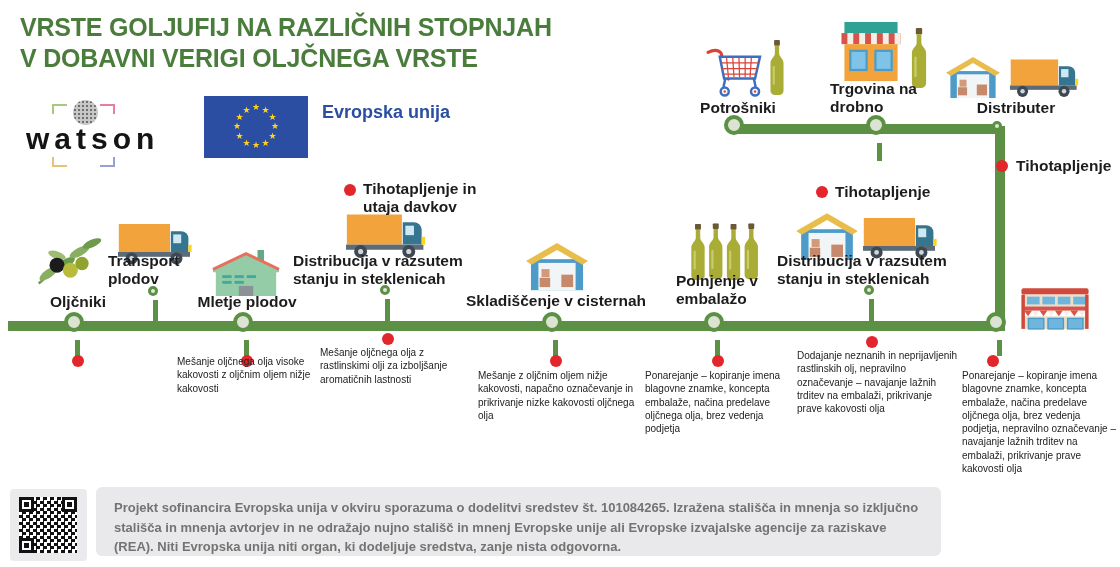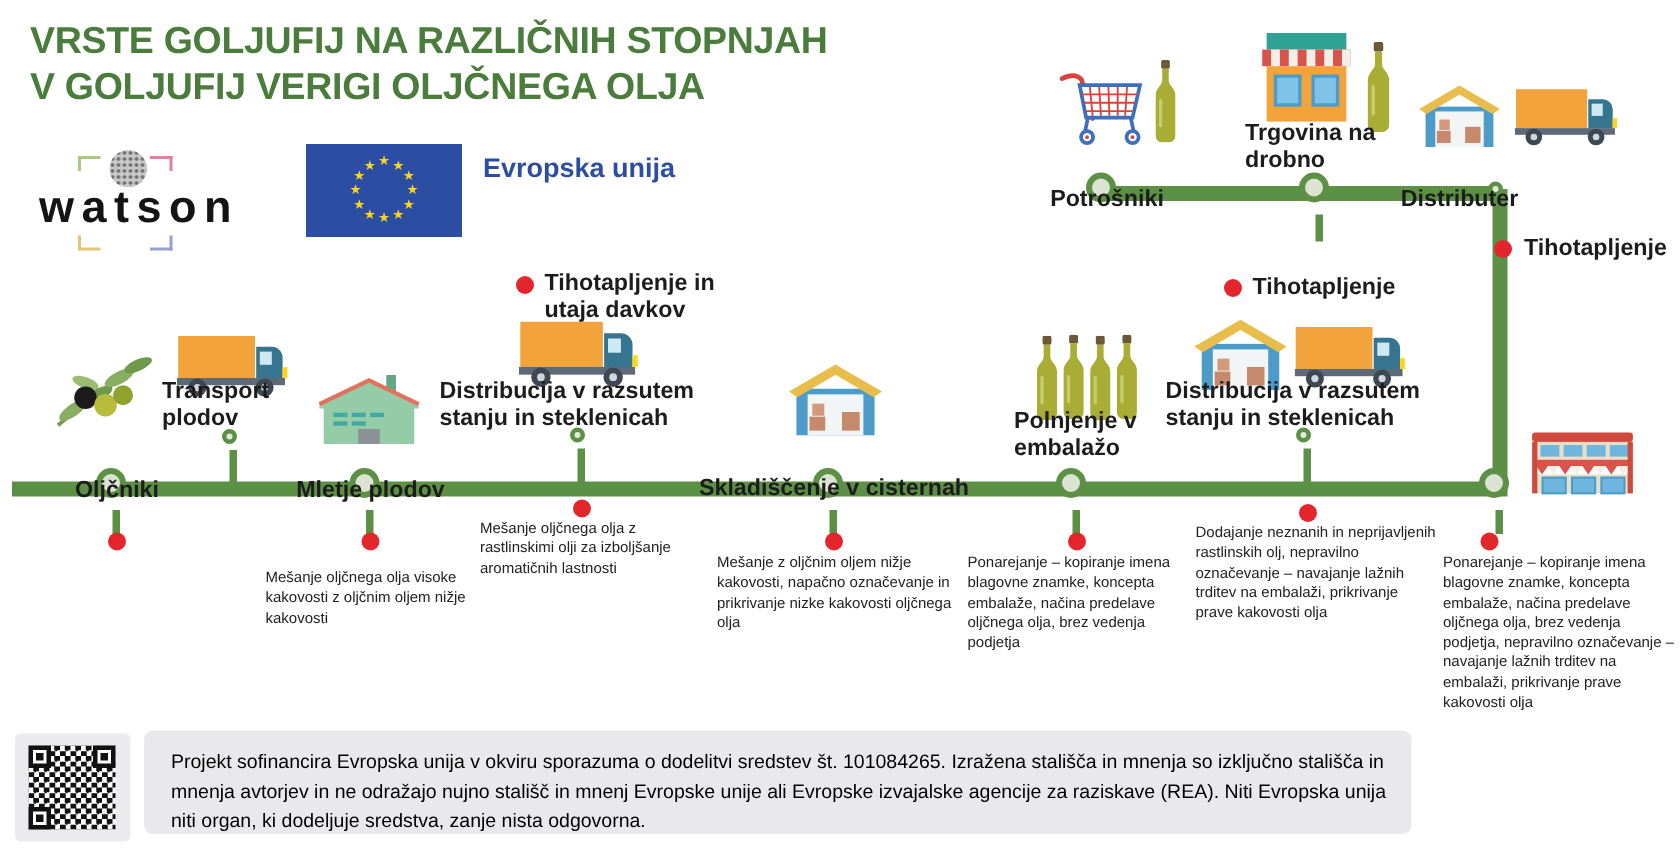--- a/index.html
+++ b/index.html
@@ -38,37 +38,37 @@
   .hline,.vline{position:absolute;background:var(--line-green);}
   .stem{position:absolute;width:5px;background:var(--line-green);}
   .node-big{position:absolute;width:20px;height:20px;border:4px solid var(--line-green);
             background:var(--node-fill);border-radius:50%;}
   .node-small{position:absolute;width:10px;height:10px;border:3px solid var(--line-green);
             background:#E1E8D8;border-radius:50%;}
   .red-dot{position:absolute;width:12px;height:12px;border-radius:50%;background:var(--fraud-red);}
 
   .stage-label{position:absolute;font-size:15.5px;font-weight:700;color:var(--text-dark);
                line-height:1.18;}
-  .stage-label.c1{transform:translateX(-50%);white-space:nowrap;margin-top:25px;}
+  .stage-label.c1{transform:translateX(-50%);white-space:nowrap;}
   .fraud-text{position:absolute;font-size:10px;color:#222;line-height:1.33;}
   .callout{position:absolute;font-size:15.5px;font-weight:700;color:var(--text-dark);line-height:1.18;}
 
   .icon{position:absolute;}
   .icon svg{display:block;width:100%;height:100%;}
 
   
   .qr-card{position:absolute;left:10px;top:489px;width:77px;height:72px;background:#EBEBED;border-radius:4px;}
   .qr{position:absolute;left:9px;top:8px;width:58px;height:56px;background-color:#fff;
       background-image:repeating-conic-gradient(#111 0% 25%,#fff 0% 50%);background-size:7px 7px;}
   .finder{position:absolute;width:15px;height:15px;border:3px solid #111;background:#fff;}
   .finder::after{content:"";position:absolute;left:2px;top:2px;width:5px;height:5px;background:#111;}
   .finder.f1{left:0;top:0;} .finder.f2{right:0;top:0;} .finder.f3{left:0;bottom:0;}
   .disclaimer-box{position:absolute;left:96px;top:487px;width:845px;height:69px;
       background:var(--footer-gray);border-radius:6px;padding:11px 16px 0 18px;}
-  .disclaimer-box p{font-size:13px;color:#000000;line-height:1.5;}
+  .disclaimer-box p{font-size:13px;color:#737373;line-height:1.5;font-weight:bold;}
 </style>
 </head>
 <body>
 
 <svg width="0" height="0" style="position:absolute" aria-hidden="true">
   <defs>
     <symbol id="sym-truck" viewBox="0 0 100 54">
       <rect x="1" y="2" width="64" height="35" fill="#F2A33C"></rect>
       <path d="M66 11 h13 a9 9 0 0 1 9 9 v17 h-22 z" fill="#35758F"></path>
       <rect x="69" y="15" width="10" height="11" fill="#CFE9F2"></rect>
@@ -167,21 +167,21 @@
       <circle cx="33" cy="75" r="2" fill="#D8433A"></circle>
         <circle cx="82" cy="75" r="2" fill="#D8433A"></circle>
     </symbol>
   </defs>
 </svg>
 
 <div class="canvas">
 
   <div class="title">
     <div>VRSTE GOLJUFIJ NA RAZLIČNIH STOPNJAH</div>
-    <div>V GOLJUFIJ VERIGI OLJČNEGA OLJA</div>
+    <div>V DOBAVNI VERIGI OLJČNEGA VRSTE</div>
   </div>
 
   <div class="watson">
     <span class="wbr tl"></span>
     <span class="wbr tr"></span>
     <span class="wbr bl"></span>
     <span class="wbr br"></span>
     <span class="halftone"></span>
     <span class="word">watson</span>
   </div>
@@ -321,27 +321,27 @@
   <div class="stage-label c1" style="left:78px;top:293px">Oljčniki</div>
   <div class="stage-label" style="left:108px;top:252px;width:96px">Transport plodov</div>
   <div class="stage-label c1" style="left:247px;top:293px">Mletje plodov</div>
   <div class="stage-label" style="left:293px;top:252px;width:190px">Distribucija v razsutem stanju in steklenicah</div>
   <div class="stage-label c1" style="left:556px;top:292px">Skladiščenje v cisternah</div>
   <div class="stage-label" style="left:676px;top:272px;width:84px">Polnjenje v embalažo</div>
   <div class="stage-label" style="left:777px;top:252px;width:190px">Distribucija v razsutem stanju in steklenicah</div>
 
   <div class="stage-label c1" style="left:738px;top:99px">Potrošniki</div>
   <div class="stage-label" style="left:830px;top:80px;width:100px">Trgovina na drobno</div>
-  <div class="stage-label c1" style="left:973px;top:99px">Distributer</div>
+  <div class="stage-label c1" style="left:1016px;top:99px">Distributer</div>
 
   <div class="callout" style="left:363px;top:180px;width:130px">Tihotapljenje in utaja davkov</div>
   <div class="callout" style="left:835px;top:183px;width:130px">Tihotapljenje</div>
   <div class="callout" style="left:1016px;top:157px;width:110px">Tihotapljenje</div>
 
-  <div class="fraud-text" style="left:177px;top:379px;width:134px">Mešanje oljčnega olja visoke kakovosti z oljčnim oljem nižje kakovosti</div>
+  <div class="fraud-text" style="left:177px;top:355px;width:134px">Mešanje oljčnega olja visoke kakovosti z oljčnim oljem nižje kakovosti</div>
   <div class="fraud-text" style="left:320px;top:346px;width:155px">Mešanje oljčnega olja z rastlinskimi olji za izboljšanje aromatičnih lastnosti</div>
   <div class="fraud-text" style="left:478px;top:369px;width:170px">Mešanje z oljčnim oljem nižje kakovosti, napačno označevanje in prikrivanje nizke kakovosti oljčnega olja</div>
   <div class="fraud-text" style="left:645px;top:369px;width:152px">Ponarejanje – kopiranje imena blagovne znamke, koncepta embalaže, načina predelave oljčnega olja, brez vedenja podjetja</div>
   <div class="fraud-text" style="left:797px;top:349px;width:162px">Dodajanje neznanih in neprijavljenih rastlinskih olj, nepravilno označevanje – navajanje lažnih trditev na embalaži, prikrivanje prave kakovosti olja</div>
   <div class="fraud-text" style="left:962px;top:369px;width:155px">Ponarejanje – kopiranje imena blagovne znamke, koncepta embalaže, načina predelave oljčnega olja, brez vedenja podjetja, nepravilno označevanje – navajanje lažnih trditev na embalaži, prikrivanje prave kakovosti olja</div>
 
   <div class="qr-card">
     <div class="qr">
       <span class="finder f1"></span>
       <span class="finder f2"></span>

